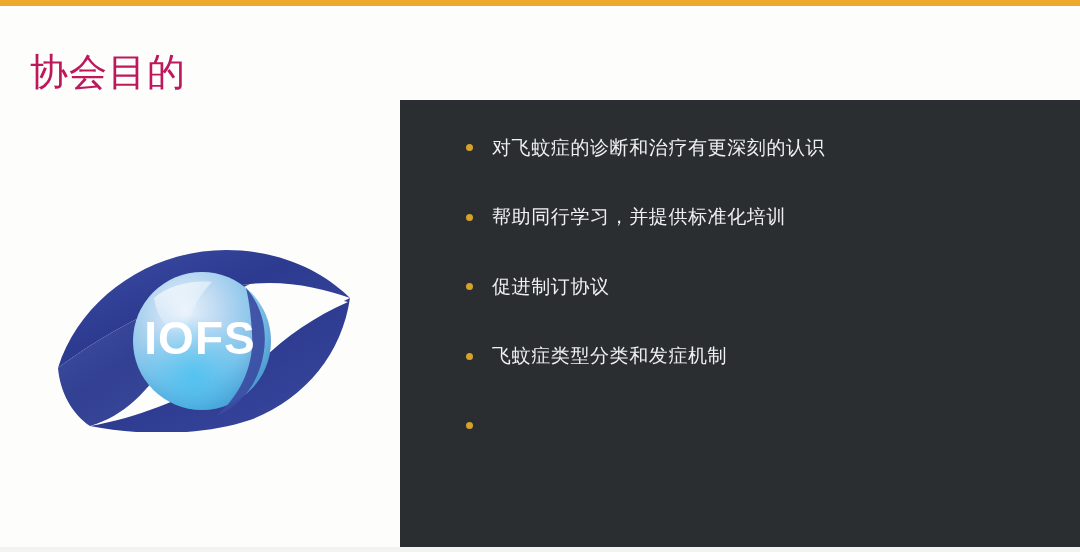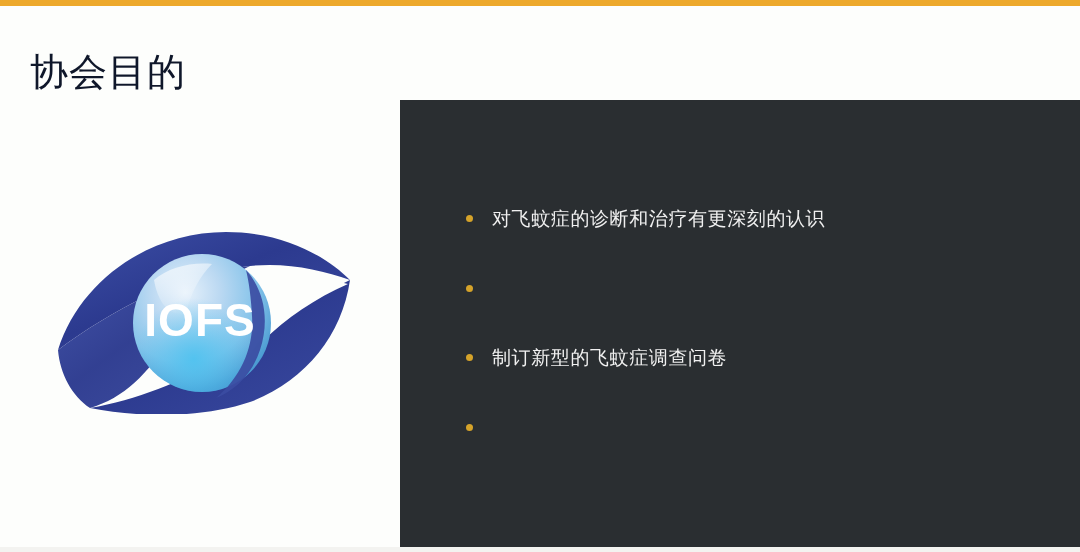--- a/index.html
+++ b/index.html
@@ -34,21 +34,21 @@
   }
 
   
   #page-title {
     position: absolute;
     left: 30px;
     top: 23px;
     font-size: 38px;
     line-height: 48px;
     letter-spacing: 1px;
-    color: #0f172a;
+    color: #be185d;
     font-weight: 400;
     white-space: nowrap;
   }
 
   
   #content-panel {
     position: absolute;
     left: 400px;
     top: 100px;
     width: 680px;
@@ -70,21 +70,21 @@
     position: absolute;
     left: 466px;
     top: 113px;
     width: 600px;
     height: 420px;
     margin: 0;
     padding: 0;
     list-style: none;
     display: flex;
     flex-direction: column;
-    justify-content: center;
+    justify-content: flex-start;
   }
   .bullet-item {
     display: flex;
     align-items: center;
     height: 69.5px;
     flex: 0 0 69.5px;
   }
   .bullet-marker {
     flex: 0 0 auto;
     width: 7px;
@@ -98,21 +98,21 @@
     line-height: 26px;
     color: #f0f0f0;
     letter-spacing: 0.6px;
     white-space: nowrap;
   }
 
   
   #logo {
     position: absolute;
     left: 50px;
-    top: 218px;
+    top: 236px;
     width: 310px;
     height: 196px;
   }
   #logo svg { display: block; width: 310px; height: 196px; }
 
   
   #bottom-strip {
     position: absolute;
     left: 0;
     bottom: 0;
@@ -187,24 +187,29 @@
   <div id="panel-accent-bar"></div>
   <div id="content-panel"></div>
 
   <ul id="bullet-list">
     <li class="bullet-item">
       <span class="bullet-marker"></span>
       <span class="bullet-text">对飞蚊症的诊断和治疗有更深刻的认识</span>
     </li>
     <li class="bullet-item">
       <span class="bullet-marker"></span>
-    </li>
-    <li class="bullet-item">
-      <span class="bullet-marker"></span>
-      <span class="bullet-text">制订新型的飞蚊症调查问卷</span>
+      <span class="bullet-text">帮助同行学习，并提供标准化培训</span>
+    </li>
+    <li class="bullet-item">
+      <span class="bullet-marker"></span>
+      <span class="bullet-text">促进制订协议</span>
+    </li>
+    <li class="bullet-item">
+      <span class="bullet-marker"></span>
+      <span class="bullet-text">飞蚊症类型分类和发症机制</span>
     </li>
     <li class="bullet-item">
       <span class="bullet-marker"></span>
     </li>
   </ul>
 
   <div id="bottom-strip"></div>
 </div>
 
 </body></html>

